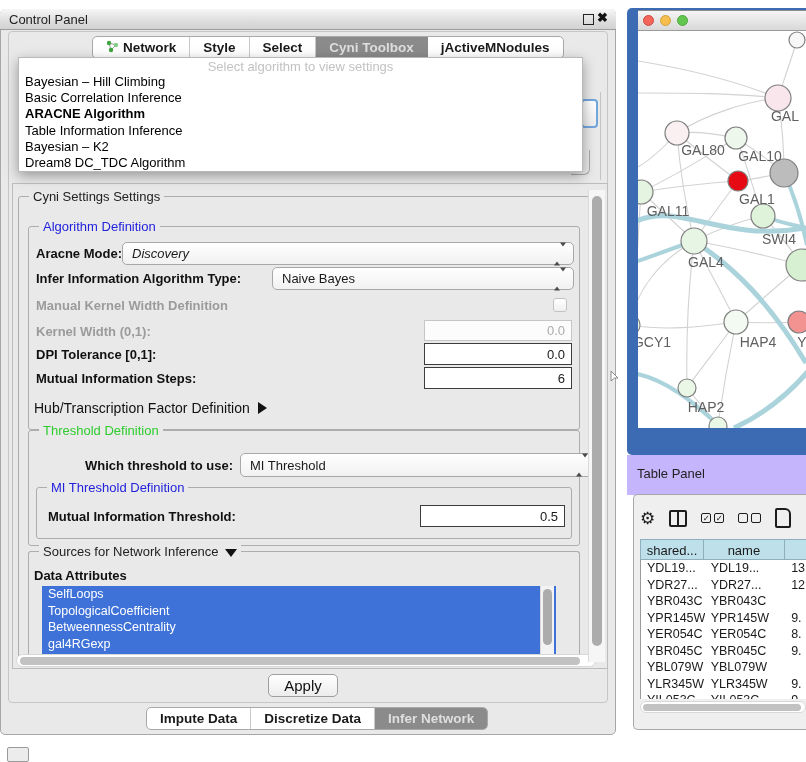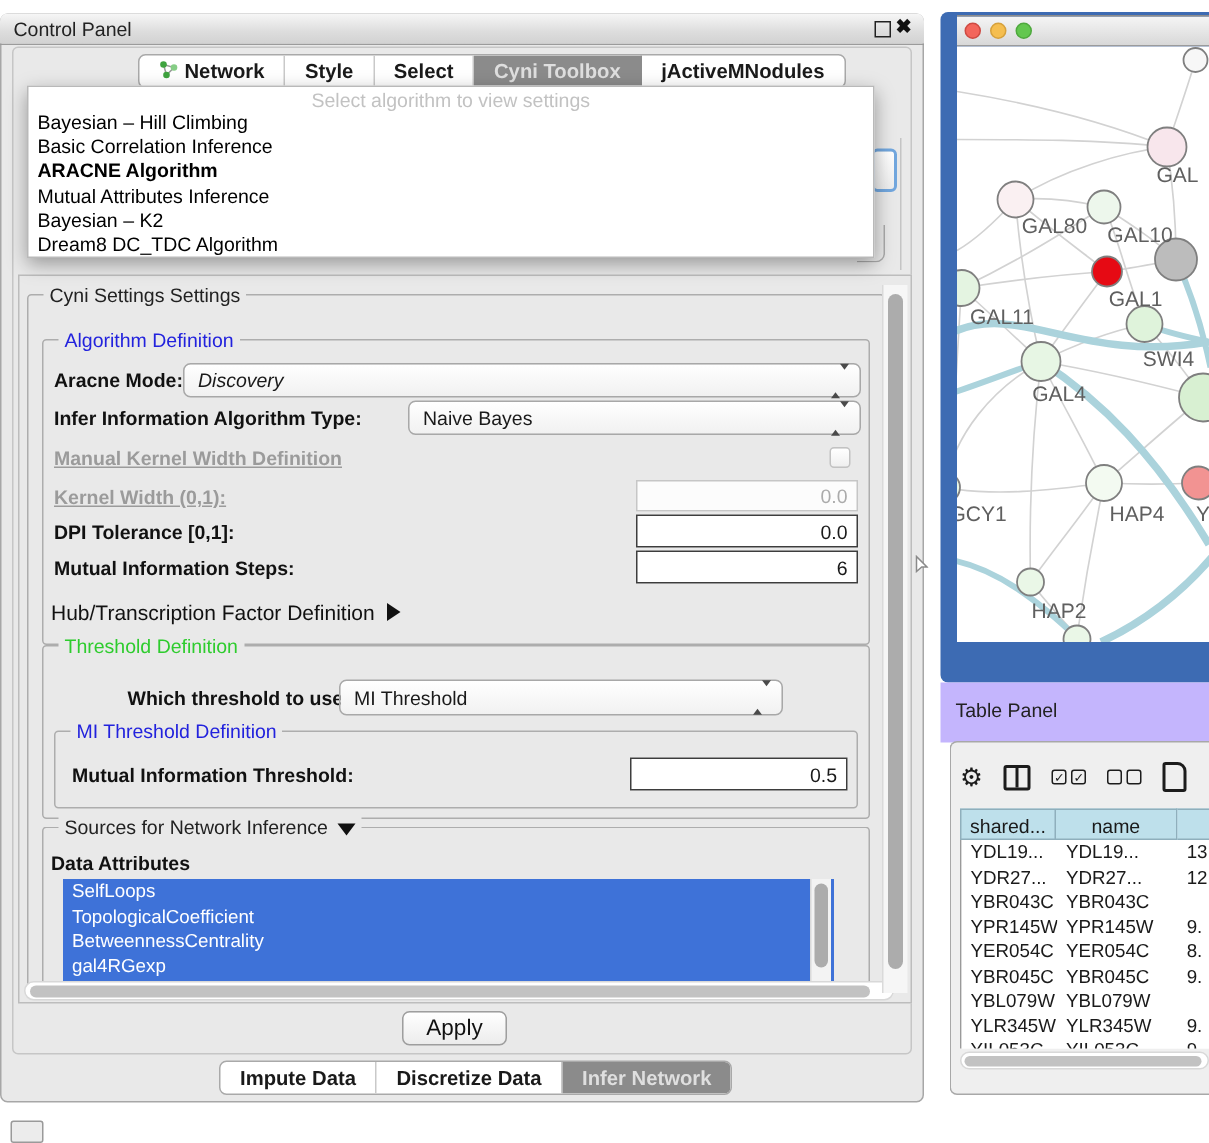--- a/index.html
+++ b/index.html
@@ -36,21 +36,21 @@
               border-radius:4px;background:linear-gradient(#FFF,#EDEDED);z-index:5;}
   .frag-corner{position:absolute;left:571px;top:150px;width:18px;height:24px;border-right:1px solid #ABABAB;
                border-bottom:1px solid #ABABAB;border-radius:0 0 6px 0;z-index:5;}
   .frag-line{position:absolute;left:583px;top:92px;width:17px;height:88px;border-right:1px solid #C4C4C4;z-index:4;}
   
   .scrollpane{position:absolute;left:12px;top:183px;width:596px;height:486px;border:1px solid #BDBDBD;
               background:#E9E9E9;box-sizing:border-box;}
   .group{position:absolute;border:1px solid #ADADAD;border-radius:3px;box-sizing:border-box;}
   .legend{position:absolute;top:-8px;left:10px;background:#E9E9E9;padding:0 4px;font-size:13px;white-space:nowrap;}
   .lbl{position:absolute;font-size:13px;font-weight:bold;color:#111;white-space:nowrap;}
-  .lbl.dis{color:#9B9B9B;text-decoration:underline;}
+  .lbl.dis{color:#9B9B9B;}
   .combo{position:absolute;display:flex;align-items:center;background:linear-gradient(#FFFFFF,#F1F1F1);
          border:1px solid #A8A8A8;border-radius:5px;font-size:13px;padding-left:9px;box-sizing:border-box;}
   .combo .arrows{position:absolute;right:7px;top:50%;transform:translateY(-50%);}
   .tri-up{width:0;height:0;border-left:3.5px solid transparent;border-right:3.5px solid transparent;
           border-bottom:4.5px solid #4a4a4a;margin-bottom:2px;}
   .tri-down{width:0;height:0;border-left:3.5px solid transparent;border-right:3.5px solid transparent;
             border-top:4.5px solid #4a4a4a;}
   .field{position:absolute;background:#FFF;border:1.5px solid #3d3d3d;font-size:13px;text-align:right;
          padding:0 6px;box-sizing:border-box;display:flex;align-items:center;justify-content:flex-end;}
   .field.dis{border:1px solid #C6C6C6;color:#ABABAB;background:#FCFCFC;}
@@ -142,21 +142,21 @@
   <div class="frag-line"></div>
   <div class="frag-combo"></div>
   <div class="frag-corner"></div>
 
   <div class="popup">
     <div class="popup-prompt">Select algorithm to view settings</div>
     <div id="algo-list">
         <div class="popup-item">Bayesian – Hill Climbing</div>
         <div class="popup-item">Basic Correlation Inference</div>
         <div class="popup-item bold">ARACNE Algorithm</div>
-        <div class="popup-item">Mutual Attributes Inference</div>
+        <div class="popup-item">Table Information Inference</div>
         <div class="popup-item">Bayesian – K2</div>
         <div class="popup-item">Dream8 DC_TDC Algorithm</div>
       </div>
   </div>
 
   <div class="scrollpane"></div>
 
   <div class="group" style="left:18px;top:196px;width:572px;height:462px;">
     <span class="legend" style="color:#222;">Cyni Settings Settings</span>
   </div>
@@ -184,21 +184,21 @@
   <div class="field" style="left:424px;top:367px;width:148px;height:22px;">6</div>
 
   <div style="position:absolute;left:34px;top:400px;font-size:14px;color:#111;">
     <span>Hub/Transcription Factor Definition</span><span class="tri-right"></span>
   </div>
 
   <div class="group" style="left:28px;top:430px;width:552px;height:116px;">
     <span class="legend" style="color:#2ECC2E;">Threshold Definition</span>
   </div>
   <div class="lbl" style="left:85px;top:458px;">Which threshold to use:</div>
-  <div class="combo" style="left:226px;top:453px;width:296px;height:24px;">
+  <div class="combo" style="left:240px;top:453px;width:356px;height:24px;">
     <span>MI Threshold</span>
     <span class="arrows"><span class="tri-up"></span><span class="tri-down"></span></span>
   </div>
   <div class="group" style="left:36px;top:487px;width:536px;height:52px;">
     <span class="legend" style="color:#2222DD;">MI Threshold Definition</span>
   </div>
   <div class="lbl" style="left:48px;top:509px;">Mutual Information Threshold:</div>
   <div class="field" style="left:420px;top:505px;width:145px;height:22px;">0.5</div>
 
   <div class="group" style="left:28px;top:551px;width:552px;height:106px;border-bottom:none;">

